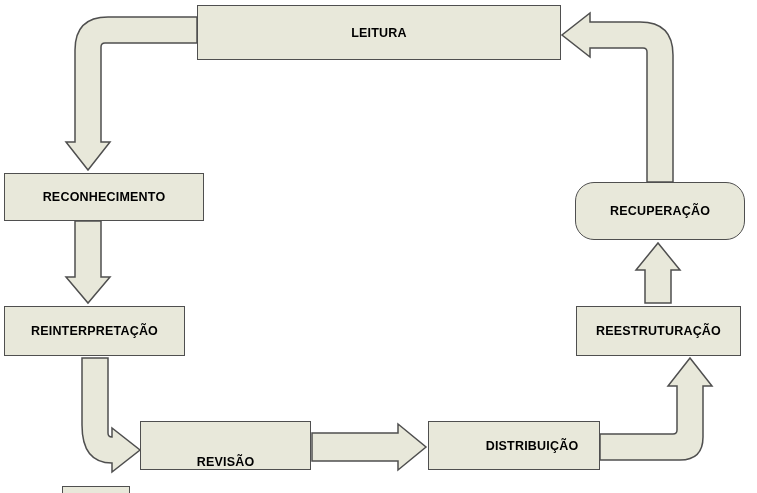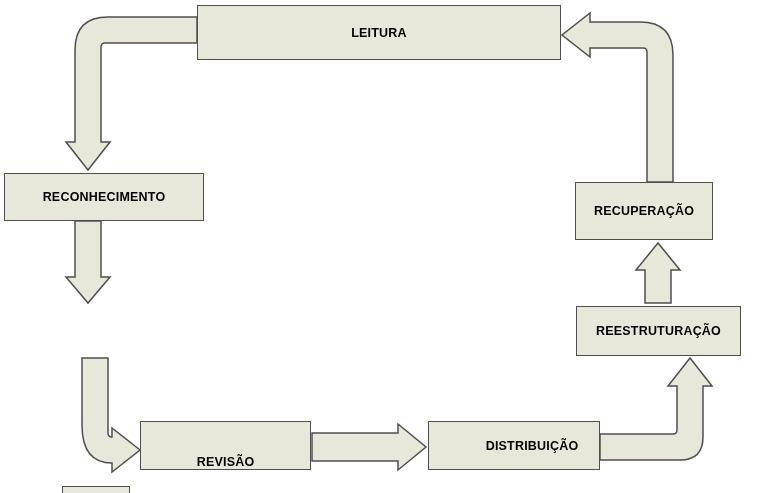--- a/index.html
+++ b/index.html
@@ -34,21 +34,21 @@
     font-weight:bold;font-size:12.5px;color:var(--text);
     text-align:center;
     letter-spacing:.2px;
   }
   .node-leitura        {left:197px;top:5px;  width:364px;height:55px;}
   .node-reconhecimento {left:4px;  top:173px;width:200px;height:48px;}
   .node-reinterpretacao{left:4px;  top:306px;width:181px;height:50px;}
   .node-revisao        {left:140px;top:421px;width:171px;height:49px;align-items:flex-end;}
   .node-distribuicao   {left:428px;top:421px;width:172px;height:49px;padding-left:36px;}
   .node-reestruturacao {left:576px;top:306px;width:165px;height:50px;}
-  .node-recuperacao    {left:575px;top:182px;width:138px;height:58px;}
+  .node-recuperacao    {left:575px;top:182px;width:170px;height:58px;border-radius:19px;}
   .node-cutoff         {left:62px; top:486px;width:68px; height:14px;}
 </style>
 </head>
 <body>
 
 <div class="stage">
 
   <svg class="arrows" viewBox="0 0 757 493" xmlns="http://www.w3.org/2000/svg">
 
     <path d="M197,17 L108,17 Q75,17 75,50 L75,142 L66,142 L88,170 L110,142 L101,142 L101,47 Q101,43 105,43 L197,43 Z"></path>
@@ -67,20 +67,23 @@
   </svg>
 
   <div class="node node-leitura">
     <span>LEITURA</span>
   </div>
 
   <div class="node node-reconhecimento">
     <span>RECONHECIMENTO</span>
   </div>
 
+  <div class="node node-reinterpretacao">
+    <span>REINTERPRETAÇÃO</span>
+  </div>
 
   <div class="node node-revisao">
     <span>REVISÃO</span>
   </div>
 
   <div class="node node-distribuicao">
     <span>DISTRIBUIÇÃO</span>
   </div>
 
   <div class="node node-reestruturacao">

